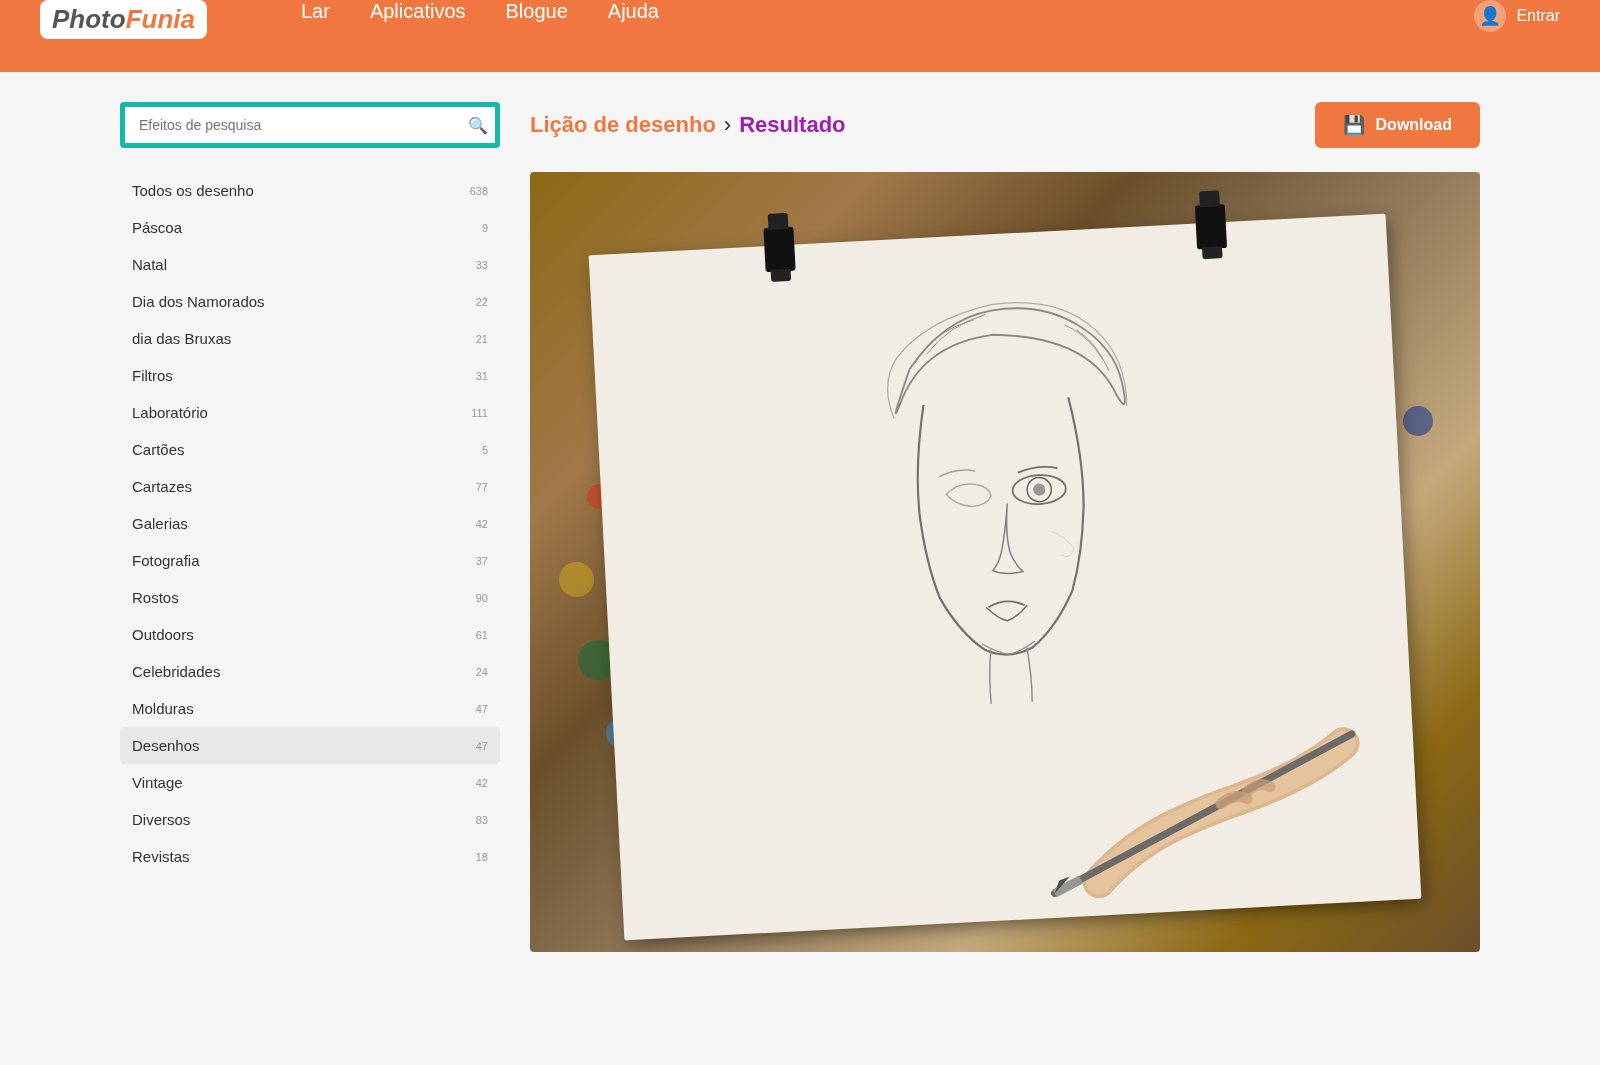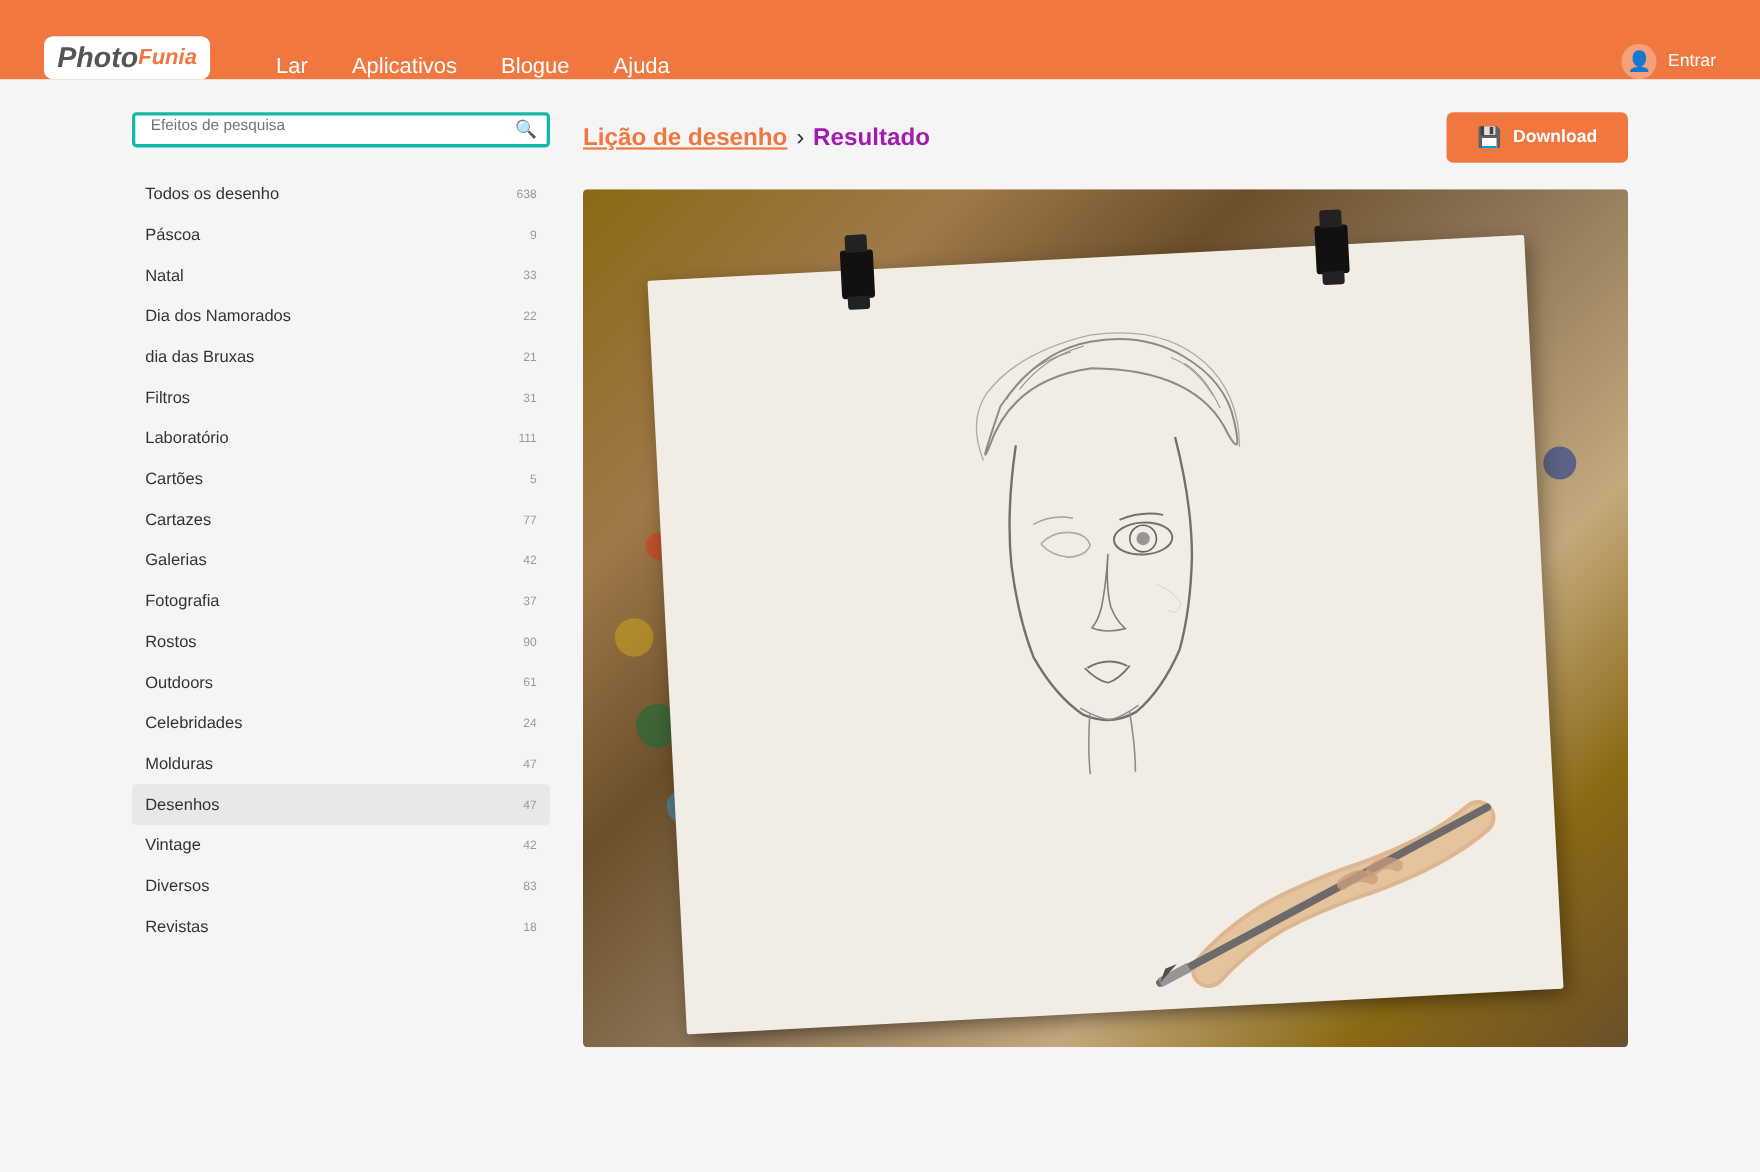--- a/index.html
+++ b/index.html
@@ -3,35 +3,36 @@
   <meta charset="utf-8">
   <style>
     * { margin: 0; padding: 0; box-sizing: border-box; }
     body { font-family: Arial, sans-serif; background: #f5f5f5; color: #333; }
 
     
     .header {
       background: #f07840;
       height: 72px;
       display: flex;
-      align-items: flex-end;
+      align-items: flex-start;
       padding: 0 40px;
+      gap: 34px;
     }
     .logo {
       display: flex;
       align-items: center;
       margin-right: 60px;
     }
     .logo-bg {
       background: #fff;
       border-radius: 8px;
       padding: 4px 12px;
     }
     .logo-photo2 { color: #555; font-size: 26px; font-weight: 900; font-style: italic; }
-    .logo-funia2 { color: #f07840; font-size: 20px; font-weight: 900; font-style: italic; }
+    .logo-funia2 { color: #f07840; font-size: 26px; font-weight: 900; font-style: italic; }
 
     .nav {
       display: flex;
       gap: 40px;
       flex: 1;
     }
     .nav a {
       color: #fff;
       text-decoration: none;
       font-size: 20px;
@@ -72,22 +73,22 @@
       width: 380px;
       flex-shrink: 0;
     }
 
     .search-container {
       position: relative;
       margin-bottom: 24px;
     }
     .search-input {
       width: 100%;
-      padding: 0 40px 10px 14px;
-      border: 3px solid #14b8a6;
+      padding: 10px 40px 10px 14px;
+      border: 5px solid #14b8a6;
       border-radius: 4px;
       font-size: 14px;
       color: #999;
       background: #fff;
     }
     .search-icon {
       position: absolute;
       right: 12px;
       top: 50%;
       transform: translateY(-50%);
@@ -132,21 +133,20 @@
     }
     .breadcrumb {
       display: flex;
       align-items: center;
       gap: 8px;
       font-size: 22px;
       font-weight: 600;
     }
     .breadcrumb-link {
       color: #f07840;
-      text-decoration: underline;
       cursor: pointer;
       font-weight: 700;
     }
     .breadcrumb-separator {
       color: #333;
       font-weight: 400;
     }
     .breadcrumb-current {
       color: #a21caf;
       font-weight: 700;

